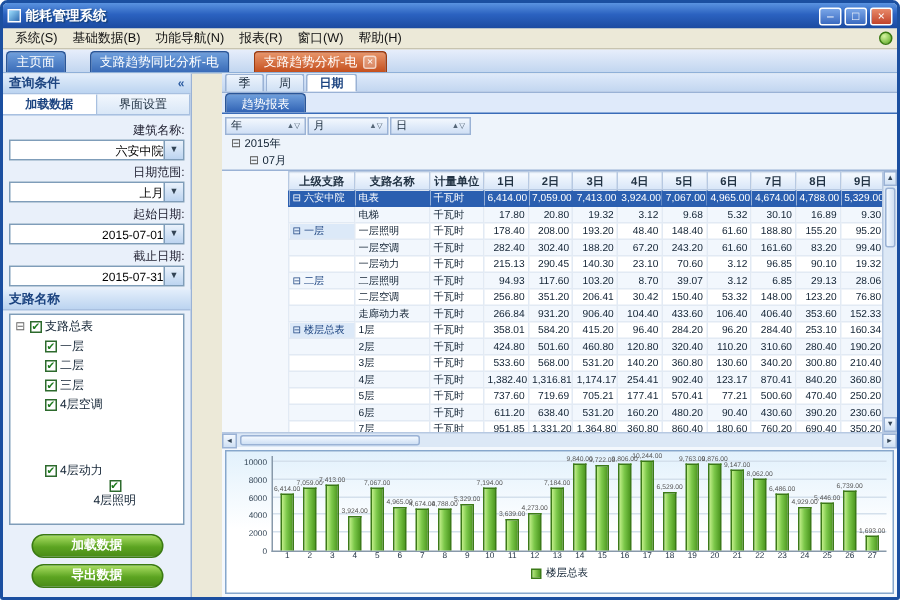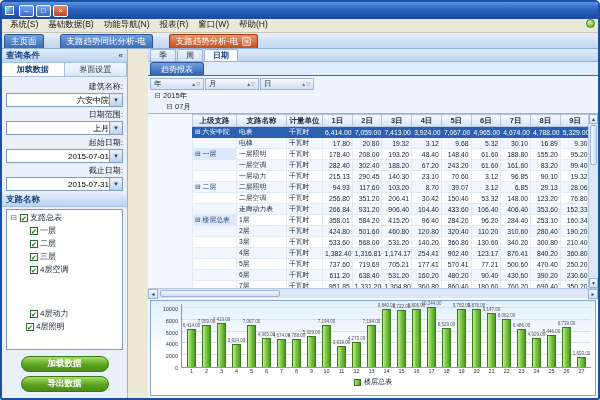--- a/index.html
+++ b/index.html
@@ -12,21 +12,21 @@
   .titlebar { height:17px; flex:0 0 17px; background:linear-gradient(180deg,#5a93e0 0%,#2b62c0 45%,#1b4aa0 100%);
     display:flex; align-items:center; padding:0 3px; color:#fff; }
   .app-icon { width:9px; height:9px; background:linear-gradient(135deg,#9fe0ff,#2f6ab0); border:1px solid #fff; margin-right:3px; }
   .title { font-size:9px; font-weight:bold; flex:1; text-shadow:1px 1px 1px #123a6a; }
   .wbtn { width:15px; height:12px; margin-left:2px; background:linear-gradient(180deg,#7aa6e8,#3a6ac0);
     border:1px solid #fff; border-radius:2px; color:#fff; font-size:8px; line-height:10px; text-align:center; }
   .wbtn.close { background:linear-gradient(180deg,#e88a6a,#c2432a); }
 
   
   .menubar { height:14px; flex:0 0 14px; background:#ece9d8; border-bottom:1px solid #c8c4b0;
-    display:flex; padding:0 3px; }
+    display:flex; align-items:center; padding:0 3px; }
   .mitem { font-size:8.5px; padding:0 5px; color:#111; }
   .mdot { margin-left:auto; width:9px; height:9px; border-radius:50%;
     background:radial-gradient(circle at 35% 30%,#d6f5a0,#56a61e); border:1px solid #3a7a12; }
 
   
   .doctabs { height:16px; flex:0 0 16px; background:linear-gradient(180deg,#e7eefb,#c2d6f0);
     display:flex; align-items:flex-end; padding:1px 2px 0; gap:16px; border-bottom:1px solid #8fb0d8; }
   .dtab { height:14px; display:flex; align-items:center; padding:0 6px; font-size:8.5px; color:#fff;
     background:linear-gradient(180deg,#6f9fdc,#3a6cb8); border:1px solid #2a5698; border-bottom:none; border-radius:3px 3px 0 0; }
   .dtab.active { background:linear-gradient(180deg,#e8956a,#c44f1e); border-color:#9a3c12; }
@@ -125,20 +125,21 @@
   .legend { height:12px; flex:0 0 12px; display:flex; align-items:center; justify-content:center; gap:3px; }
   .lswatch { width:7px; height:7px; background:linear-gradient(90deg,#b4e87c,#4f9a22); border:1px solid #3c7a18; }
   .llabel { font-size:7px; color:#123; }
 </style>
 </head>
 <body>
 
 <div class="window">
   <div class="titlebar">
     <span class="app-icon"></span>
+    <span class="title">能耗管理系统</span>
     <span class="wbtn">–</span>
     <span class="wbtn">□</span>
     <span class="wbtn close">×</span>
   </div>
 
   <div class="menubar" id="menubar">
       <span class="mitem">系统(S)</span>
       <span class="mitem">基础数据(B)</span>
       <span class="mitem">功能导航(N)</span>
       <span class="mitem">报表(R)</span>
@@ -224,21 +225,21 @@
           <div class="trow" style="padding-left: 12px;">
             <span class="texp"></span>
             <span class="cbox">✔</span>
             <span>4层空调</span>
           </div>
           <div class="trow" style="padding-left: 12px; margin-top: 31px;">
             <span class="texp"></span>
             <span class="cbox">✔</span>
             <span>4层动力</span>
           </div>
-          <div class="trow" style="padding-left: 8px;">
+          <div class="trow" style="padding-left: 24px; flex-direction: column;">
             <span class="texp"></span>
             <span class="cbox">✔</span>
             <span>4层照明</span>
           </div>
         </div>
       <div class="side-btns" id="sideBtns">
           <button class="gbtn">加载数据</button>
           <button class="gbtn">导出数据</button>
         </div>
     </div>

